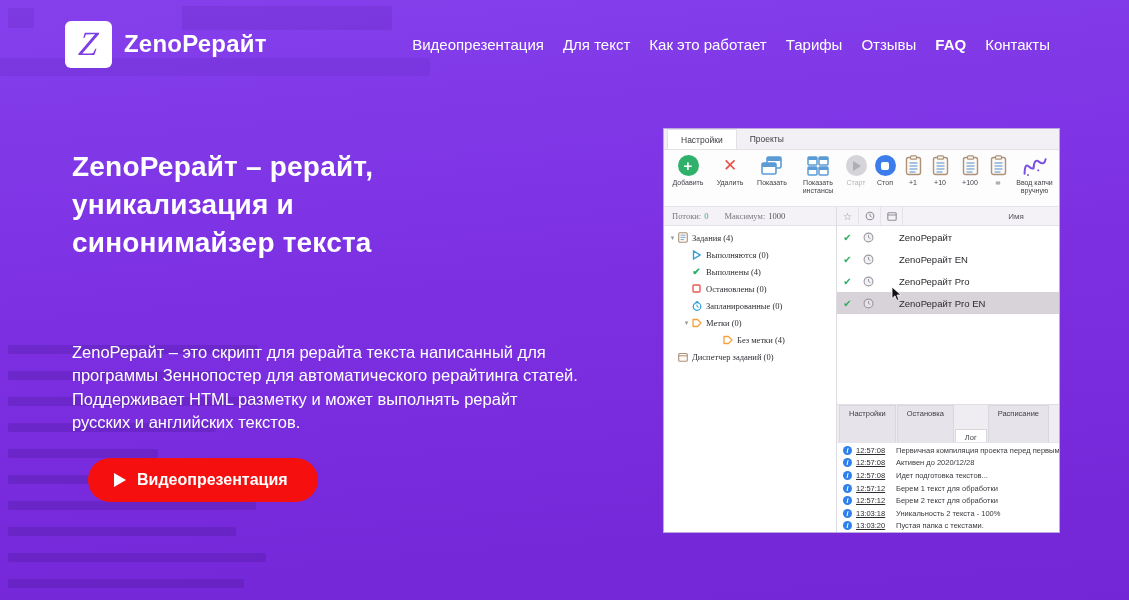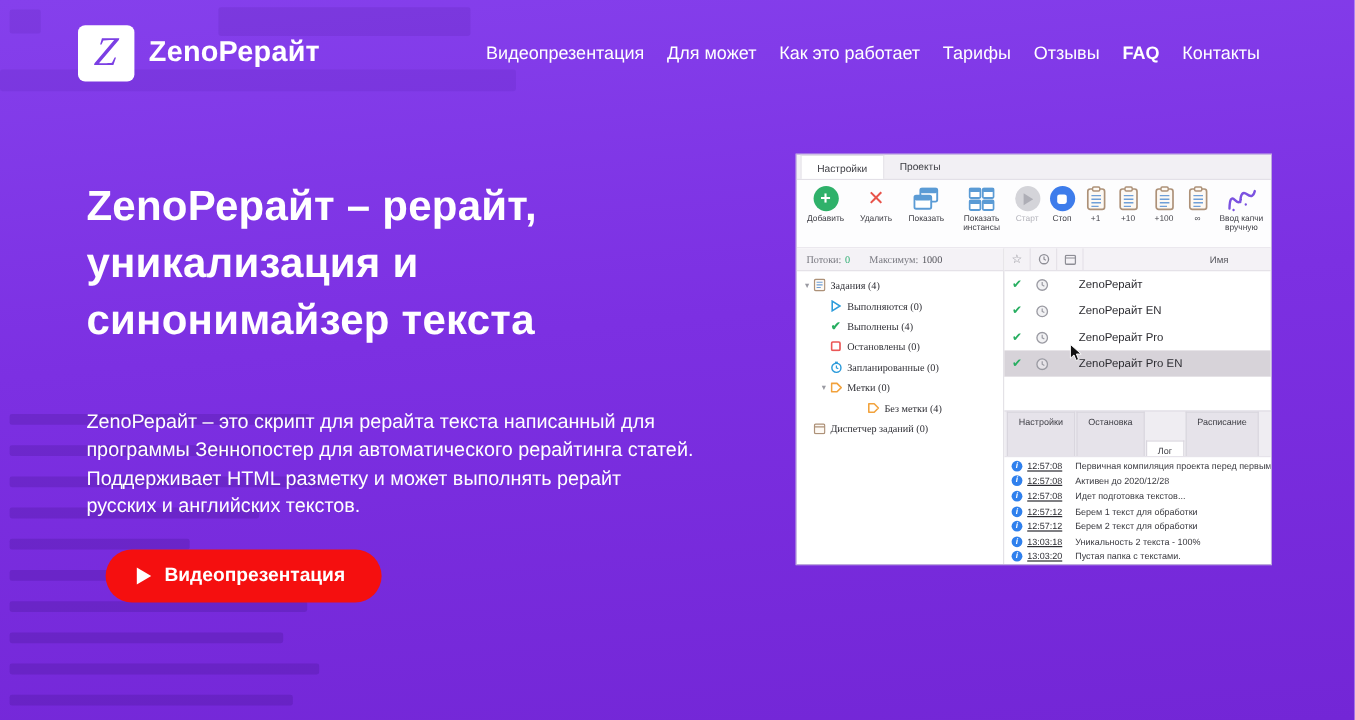--- a/index.html
+++ b/index.html
@@ -16,32 +16,32 @@
   .brand{display:flex;align-items:center;gap:12px;cursor:pointer;}
   .logo-box{width:47px;height:47px;background:#fff;border-radius:6px;display:flex;align-items:center;justify-content:center;}
   .logo-z{font-size:34px;line-height:1;color:#7b3fe4;font-weight:400;font-style:italic;
           font-family:"Liberation Serif","DejaVu Serif",serif;transform:skewX(-6deg);}
   .logo-text{color:#fff;font-size:24px;font-weight:700;letter-spacing:.2px;}
   .nav{display:flex;align-items:center;gap:19px;}
   .nav a{color:#fff;font-size:15px;text-decoration:none;white-space:nowrap;}
   .nav a.bold{font-weight:700;}
 
   
-  .hero-title{position:absolute;left:72px;top:148px;margin:0;color:#fff;font-size:35px;
+  .hero-title{position:absolute;left:72px;top:148px;margin:0;color:#fff;font-size:28px;
               font-weight:700;line-height:1.36;letter-spacing:.2px;}
   .hero-title span{display:block;}
   .hero-desc{position:absolute;left:72px;top:341px;width:508px;margin:0;color:#fff;
              font-size:16.5px;line-height:1.42;font-weight:400;}
   .cta{position:absolute;left:88px;top:458px;display:inline-flex;align-items:center;gap:11px;
        background:#f50f0f;border:none;border-radius:26px;padding:13px 30px 13px 26px;
        color:#fff;font-size:16px;font-weight:700;font-family:inherit;cursor:pointer;}
   .play-tri{width:0;height:0;border-left:12px solid #fff;border-top:7px solid transparent;border-bottom:7px solid transparent;}
 
   
-  .app{position:absolute;left:663px;top:128px;width:397px;height:343px;background:#fff;
+  .app{position:absolute;left:663px;top:128px;width:397px;height:405px;background:#fff;
        border:1px solid rgba(90,40,170,.4);box-sizing:border-box;display:flex;flex-direction:column;
        overflow:hidden;color:#333;}
   .app-tabbar{height:20px;flex:0 0 20px;background:#f2f0f4;display:flex;align-items:stretch;
               border-bottom:1px solid #e3e0e7;padding-left:3px;}
   .app-tab{font-size:8.5px;padding:5px 13px 3px;color:#3c3c42;}
   .app-tab.active{background:#fff;border:1px solid #e3e0e7;border-bottom:none;}
   .app-toolbar{flex:0 0 52px;background:#fdfdfe;display:flex;align-items:flex-start;
                padding:4px 2px 0;border-bottom:1px solid #e6e3ea;}
   .tb{display:flex;flex-direction:column;align-items:center;gap:2px;flex:0 0 auto;}
   .tb-icon{height:23px;display:flex;align-items:center;justify-content:center;}
@@ -114,21 +114,21 @@
 
   <header class="header">
     <div class="brand">
       <div class="logo-box">
         <span class="logo-z">Z</span>
       </div>
       <span class="logo-text">ZenoРерайт</span>
     </div>
     <nav class="nav">
       <a href="#">Видеопрезентация</a>
-      <a href="#">Для может</a>
+      <a href="#">Для текст</a>
       <a href="#">Как это работает</a>
       <a href="#">Тарифы</a>
       <a href="#">Отзывы</a>
       <a href="#" class="bold">FAQ</a>
       <a href="#">Контакты</a>
     </nav>
   </header>
 
   <h1 class="hero-title">
     <span>ZenoРерайт – рерайт,</span>

